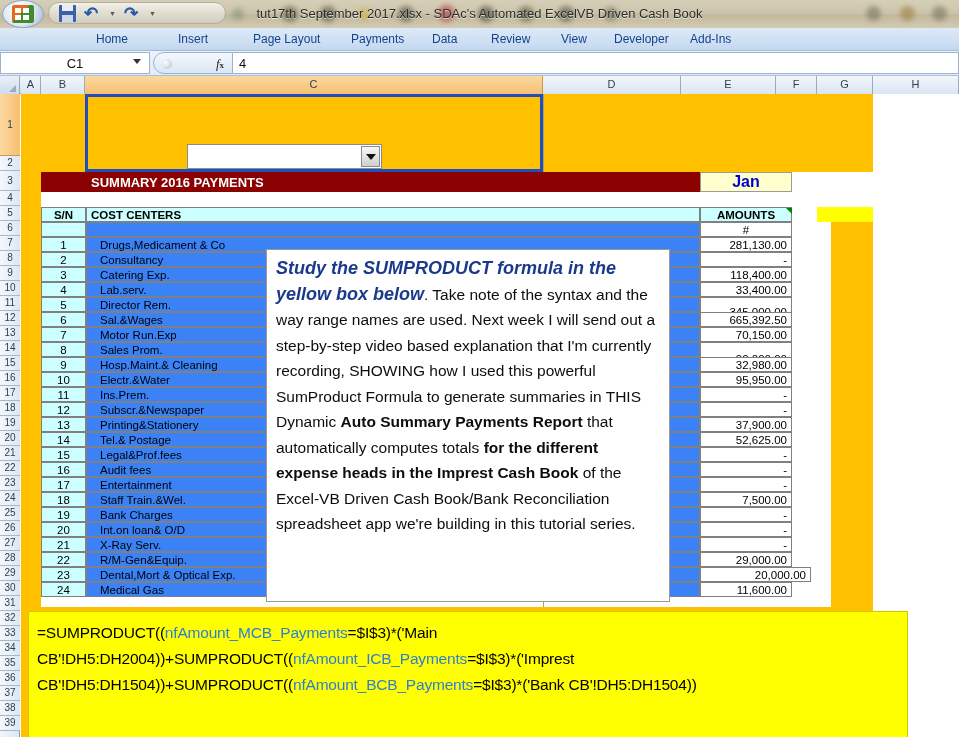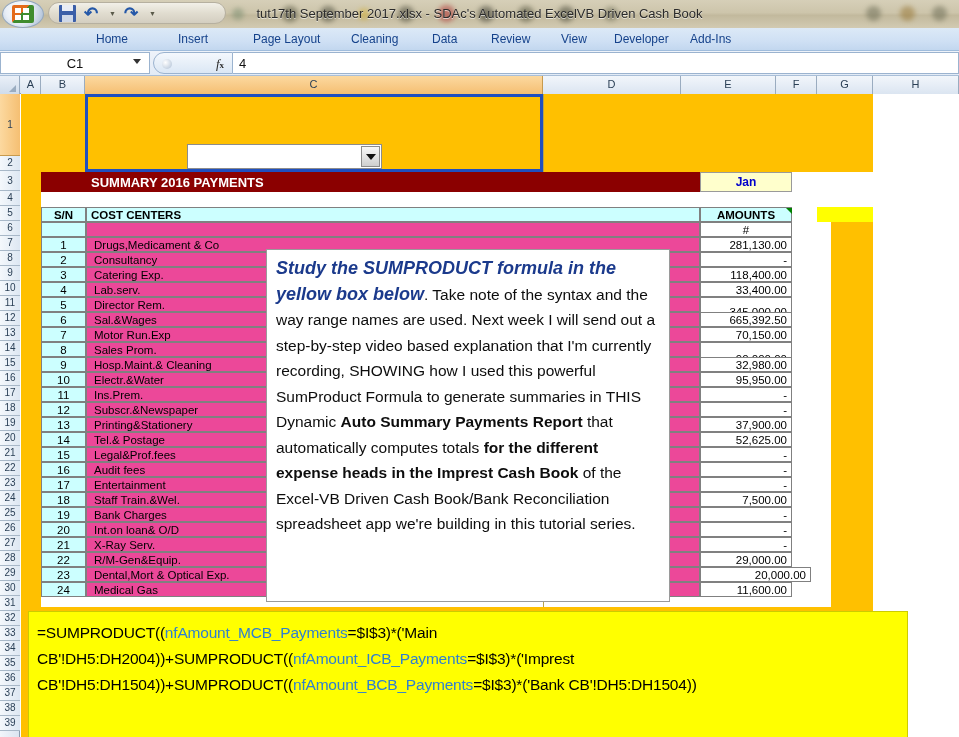--- a/index.html
+++ b/index.html
@@ -192,39 +192,39 @@
   }
   .bluebar{ position:absolute; background:#1f4fbf; }
 
   .summarybar{
     position:absolute; background:#8b0000;
     color:#ffffff; font-weight:bold; font-size:13px;
     display:flex; align-items:center;
   }
   .jancell{
     position:absolute; background:#ffffcc; border:1px solid #9a9a9a;
-    color:#0000cc; font-weight:bold; font-size:12px;
+    color:#0000cc; font-weight:bold; font-size:16px;
     display:flex; align-items:center; justify-content:center;
   }
   .whitecell{ position:absolute; background:#ffffff; }
 
   .cyan-hdr{
     position:absolute; background:#ccffff; border:1px solid #808080;
     font-weight:bold; font-size:11.5px; color:#000;
     display:flex; align-items:center;
   }
   .cyan-hdr.ctr{ justify-content:center;}
   .sncell{
     position:absolute; background:#ccffff; border:1px solid #808080;
     font-size:11.5px; color:#000; text-align:center;
     display:flex; align-items:center; justify-content:center;
   }
   .cccell{
-    position:absolute; background:#ec4899; border:1px solid #808080;
-    font-size:11.5px; color:#000; padding-left:7px;
+    position:absolute; background:#3b82f6; border:1px solid #808080;
+    font-size:11.5px; color:#000; padding-left:13px;
     display:flex; align-items:center;
   }
   .amtcell{
     position:absolute; background:#ffffff; border:1px solid #808080;
     font-size:11.5px; color:#000; padding-right:4px;
     display:flex; align-items:center; justify-content:flex-end;
   }
   .amtcell.ctr{ justify-content:center; padding-right:0;}
   .cmt-tri{
     position:absolute; width:0;height:0;
@@ -289,21 +289,21 @@
   <div class="blurdot" style="left:866px;background:#6f6f58;width:15px;height:15px;top:6px;"></div>
   <div class="blurdot" style="left:900px;background:#9a7a3a;width:15px;height:15px;top:6px;"></div>
   <div class="blurdot" style="left:932px;background:#6f6f58;width:15px;height:15px;top:6px;"></div>
   <div class="tbar-title">tut17th September 2017.xlsx  -  SDAc's Automated ExcelVB Driven Cash Book</div>
 </div>
 
 <div class="ribbon">
   <div class="tab" style="left:96px;">Home</div>
   <div class="tab" style="left:178px;">Insert</div>
   <div class="tab" style="left:253px;">Page Layout</div>
-  <div class="tab" style="left:351px;">Cleaning</div>
+  <div class="tab" style="left:351px;">Payments</div>
   <div class="tab" style="left:432px;">Data</div>
   <div class="tab" style="left:491px;">Review</div>
   <div class="tab" style="left:561px;">View</div>
   <div class="tab" style="left:614px;">Developer</div>
   <div class="tab" style="left:690px;">Add-Ins</div>
 </div>
 
 <div class="fbar">
   <div class="namebox">C1</div>
   <div class="namebox-caret"></div>

